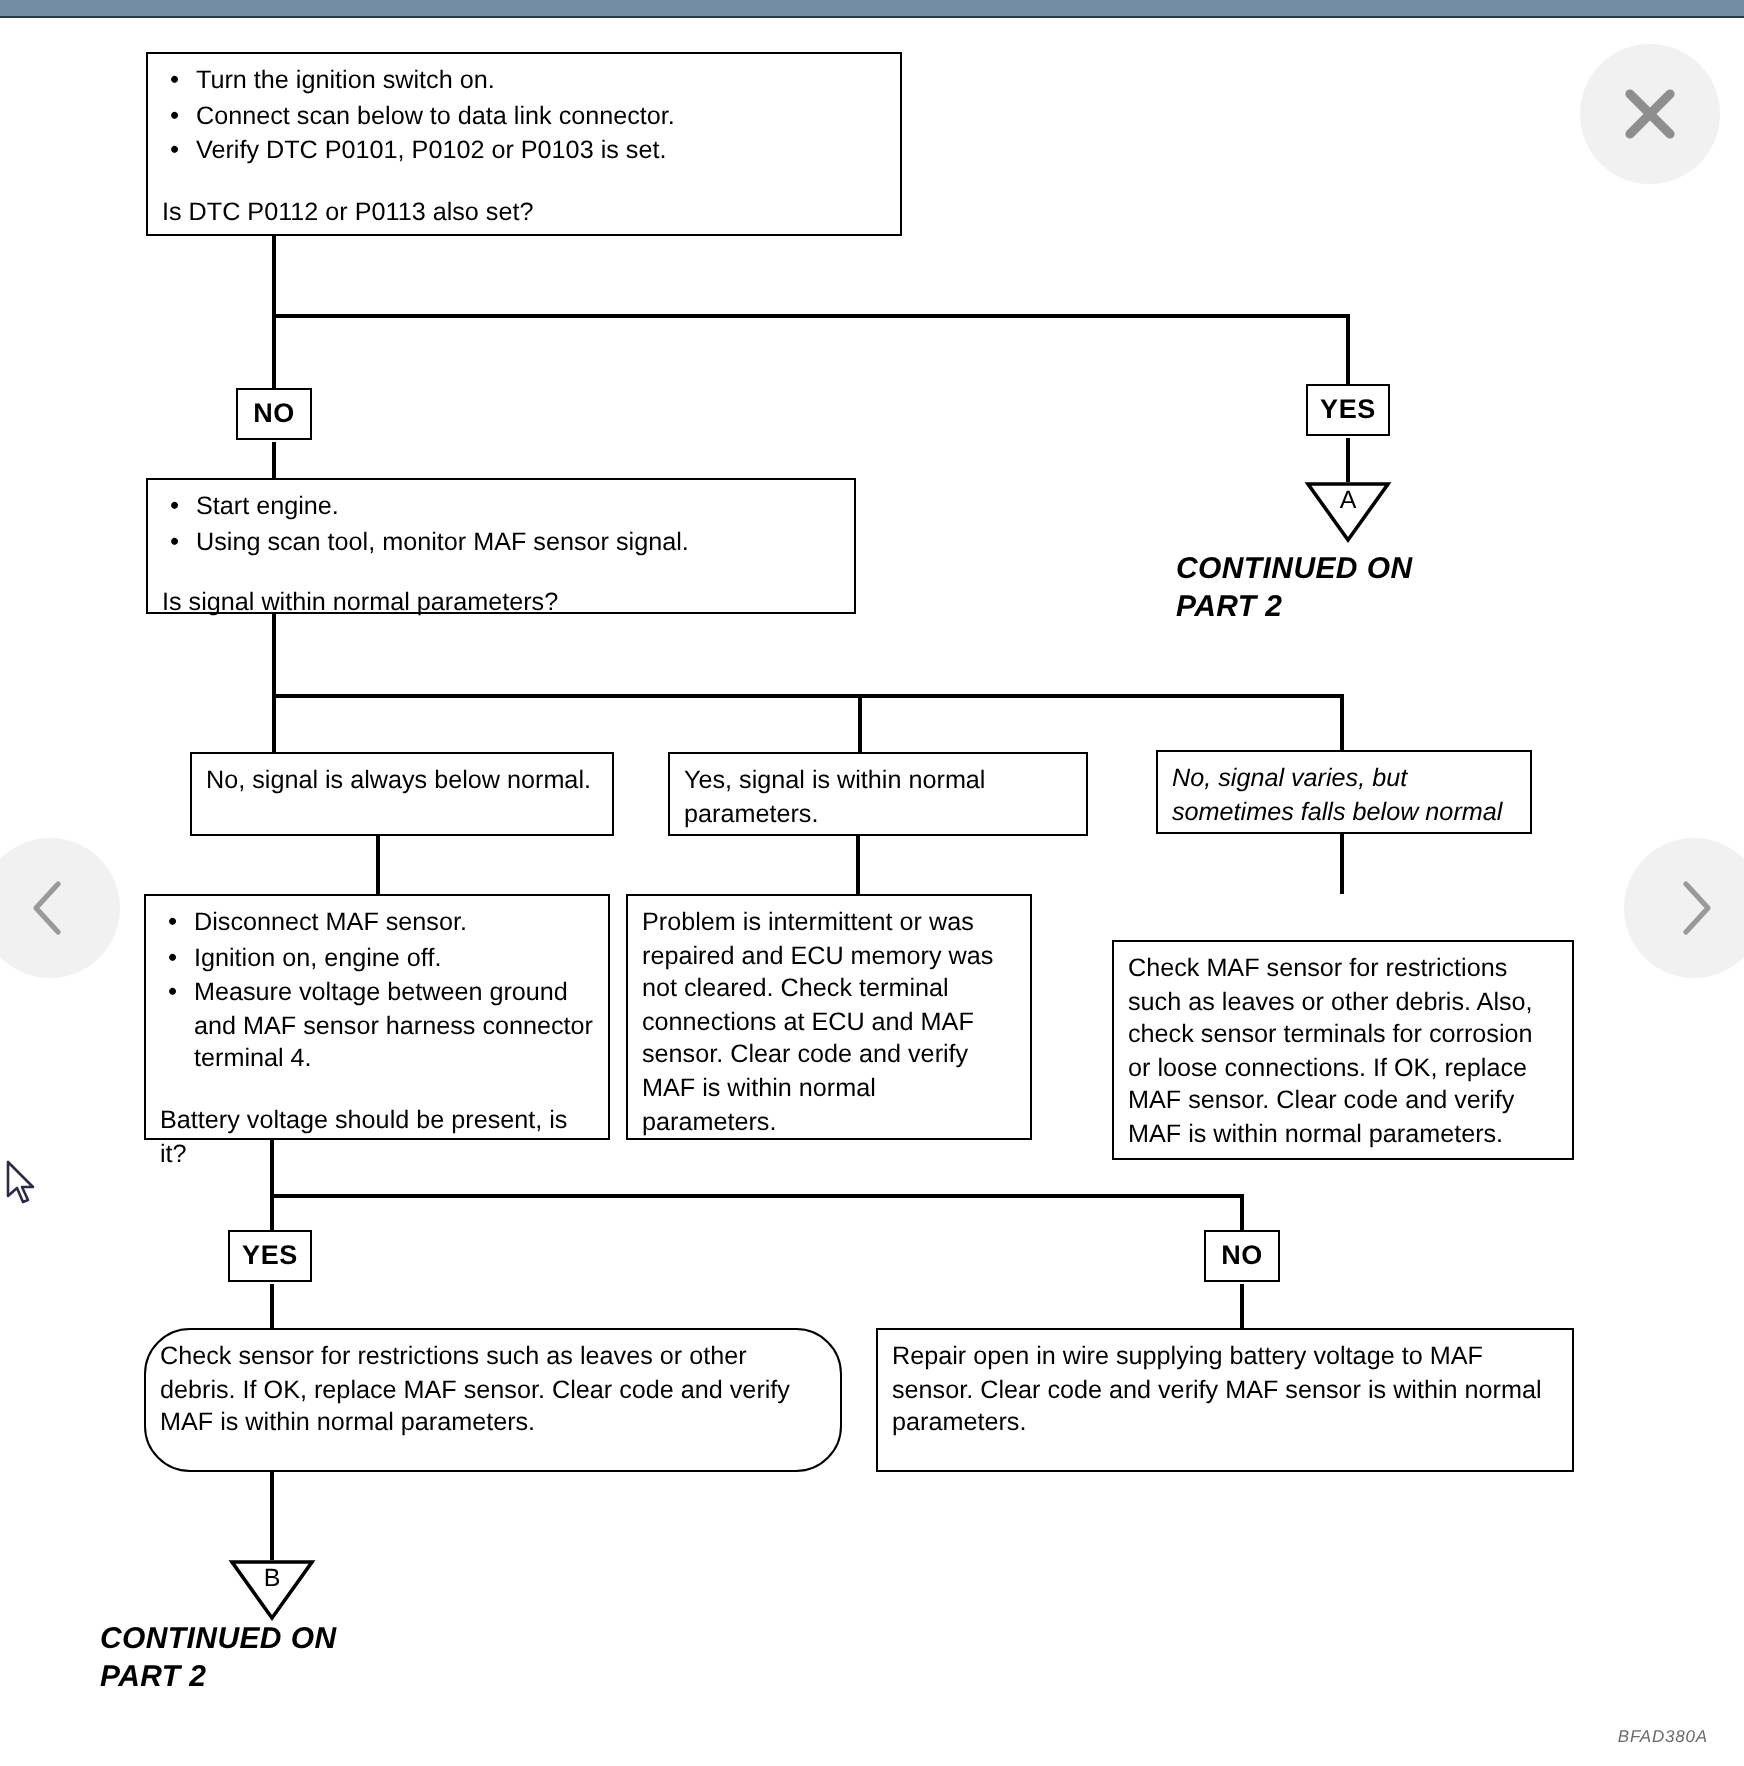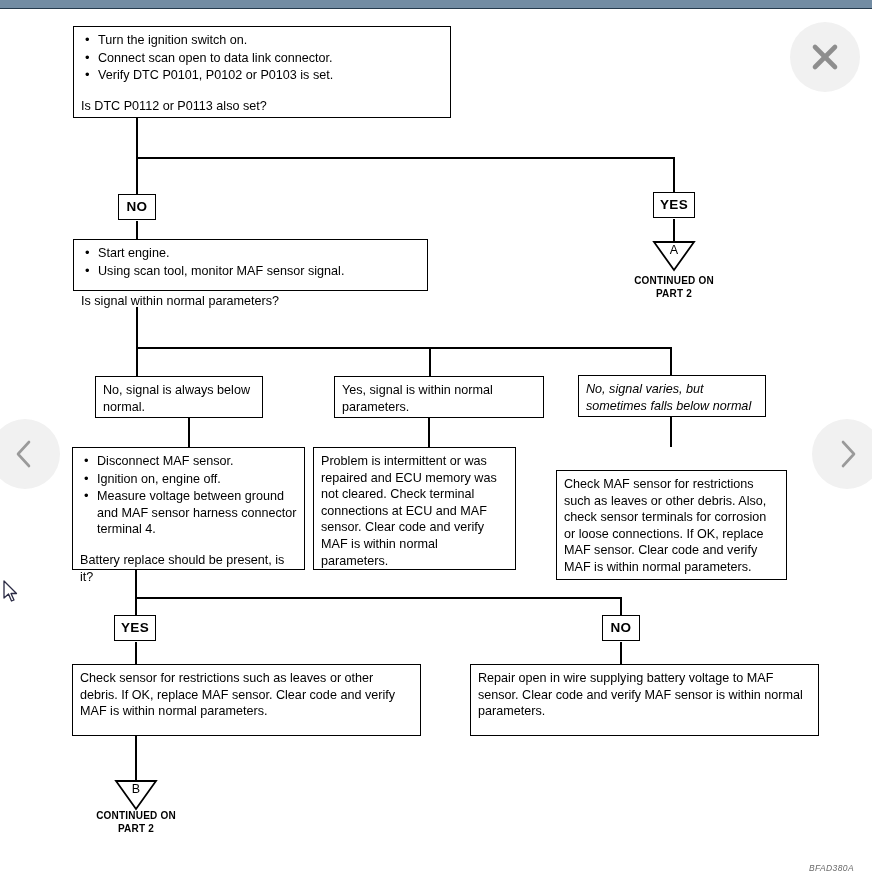--- a/index.html
+++ b/index.html
@@ -94,26 +94,27 @@
     position: absolute;
     left: 0; top: 3px;
     width: 44px;
     text-align: center;
     font-size: 12.5px;
     font-weight: normal;
     color: #000;
   }
   .contlabel {
     position: absolute;
-    text-align: center;
-    font-size: 10px;
+    text-align: left;
+    font-size: 15px;
     font-weight: bold;
     line-height: 1.28;
     color: #000;
     letter-spacing: 0.2px;
+    font-style: italic;
   }
   .contlabel .l2 { font-weight: bold; }
 
   
   #figcode {
     position: absolute;
     right: 18px;
     bottom: 10px;
     font-size: 8.5px;
     color: #6a6a6a;
@@ -149,21 +150,21 @@
 
 <div id="viewer">
 
   <div id="topbar"></div>
 
   <div id="canvas">
 
     <div class="box" id="step1" style="left:73px; top:17px; width:378px; height:92px;">
       <ul>
         <li>Turn the ignition switch on.</li>
-        <li>Connect scan open to data link connector.</li>
+        <li>Connect scan below to data link connector.</li>
         <li>Verify DTC P0101, P0102 or P0103 is set.</li>
       </ul>
       <p class="tail">Is DTC P0112 or P0113 also set?</p>
     </div>
 
     <div class="ln lv" style="left:136px; top:109px; height:76px;"></div>
 
     <div class="ln lh" style="left:136px; top:148px; width:538px;"></div>
     <div class="ln lv" style="left:673px; top:148px; height:35px;"></div>
 
@@ -179,78 +180,78 @@
       <svg width="44" height="32" viewBox="0 0 44 32">
         <polygon points="2,2 42,2 22,30" fill="#fff" stroke="#000" stroke-width="1.8"></polygon>
       </svg>
       <div class="letter">A</div>
     </div>
     <div class="contlabel" style="left:588px; top:266px; width:172px;">
       <div>CONTINUED ON</div>
       <div class="l2">PART 2</div>
     </div>
 
-    <div class="box" id="step2" style="left:73px; top:230px; width:355px; height:52px;">
+    <div class="box" id="step2" style="left:73px; top:230px; width:355px; height:68px;">
       <ul>
         <li>Start engine.</li>
         <li>Using scan tool, monitor MAF sensor signal.</li>
       </ul>
       <p class="tail">Is signal within normal parameters?</p>
     </div>
 
     <div class="ln lv" style="left:136px; top:298px; height:70px;"></div>
     <div class="ln lh" style="left:136px; top:338px; width:536px;"></div>
     <div class="ln lv" style="left:429px; top:338px; height:30px;"></div>
     <div class="ln lv" style="left:670px; top:338px; height:30px;"></div>
 
-    <div class="box plain" style="left:95px; top:367px; width:168px; height:42px;">
+    <div class="box plain" style="left:95px; top:367px; width:212px; height:42px;">
       <p>No, signal is always below normal.</p>
     </div>
     <div class="box plain" style="left:334px; top:367px; width:210px; height:42px;">
       <p>Yes, signal is within normal parameters.</p>
     </div>
     <div class="box plain" style="left:578px; top:366px; width:188px; height:42px;font-style:italic;">
       <p>No, signal varies, but sometimes falls below normal</p>
     </div>
 
     <div class="ln lv" style="left:188px; top:409px; height:29px;"></div>
     <div class="ln lv" style="left:428px; top:409px; height:29px;"></div>
     <div class="ln lv" style="left:670px; top:408px; height:30px;"></div>
 
     <div class="box" style="left:72px; top:438px; width:233px; height:123px;">
       <ul>
         <li>Disconnect MAF sensor.</li>
         <li>Ignition on, engine off.</li>
         <li>Measure voltage between ground and MAF sensor harness connector terminal 4.</li>
       </ul>
-      <p class="tail">Battery replace should be present, is it?</p>
+      <p class="tail">Battery voltage should be present, is it?</p>
     </div>
 
     <div class="box plain" style="left:313px; top:438px; width:203px; height:123px;">
       <p>Problem is intermittent or was repaired and ECU memory was not cleared. Check terminal connections at ECU and MAF sensor. Clear code and verify MAF is within normal parameters.</p>
     </div>
 
     <div class="box plain" style="left:556px; top:438px; width:231px; height:110px;margin-top:23px;">
       <p>Check MAF sensor for restrictions such as leaves or other debris. Also, check sensor terminals for corrosion or loose connections. If OK, replace MAF sensor. Clear code and verify MAF is within normal parameters.</p>
     </div>
 
     <div class="ln lv" style="left:135px; top:561px; height:54px;"></div>
     <div class="ln lh" style="left:135px; top:588px; width:487px;"></div>
     <div class="ln lv" style="left:620px; top:588px; height:26px;"></div>
 
     <div class="tag" style="left:114px; top:606px; width:42px;">YES</div>
     <div class="tag" style="left:602px; top:606px; width:38px;">NO</div>
 
     <div class="ln lv" style="left:135px; top:633px; height:22px;"></div>
     <div class="ln lv" style="left:620px; top:633px; height:22px;"></div>
 
-    <div class="box plain" style="left:72px; top:655px; width:349px; height:72px;">
+    <div class="box plain" style="left:72px; top:655px; width:349px; height:72px;border-radius:23px;">
       <p>Check sensor for restrictions such as leaves or other debris. If OK, replace MAF sensor. Clear code and verify MAF is within normal parameters.</p>
     </div>
-    <div class="box plain" style="left:438px; top:655px; width:349px; height:72px;margin-left:32px;">
+    <div class="box plain" style="left:438px; top:655px; width:349px; height:72px;">
       <p>Repair open in wire supplying battery voltage to MAF sensor. Clear code and verify MAF sensor is within normal parameters.</p>
     </div>
 
     <div class="ln lv" style="left:135px; top:727px; height:44px;"></div>
 
     <div class="conn" style="left:114px; top:770px;">
       <svg width="44" height="32" viewBox="0 0 44 32">
         <polygon points="2,2 42,2 22,30" fill="#fff" stroke="#000" stroke-width="1.8"></polygon>
       </svg>
       <div class="letter">B</div>

